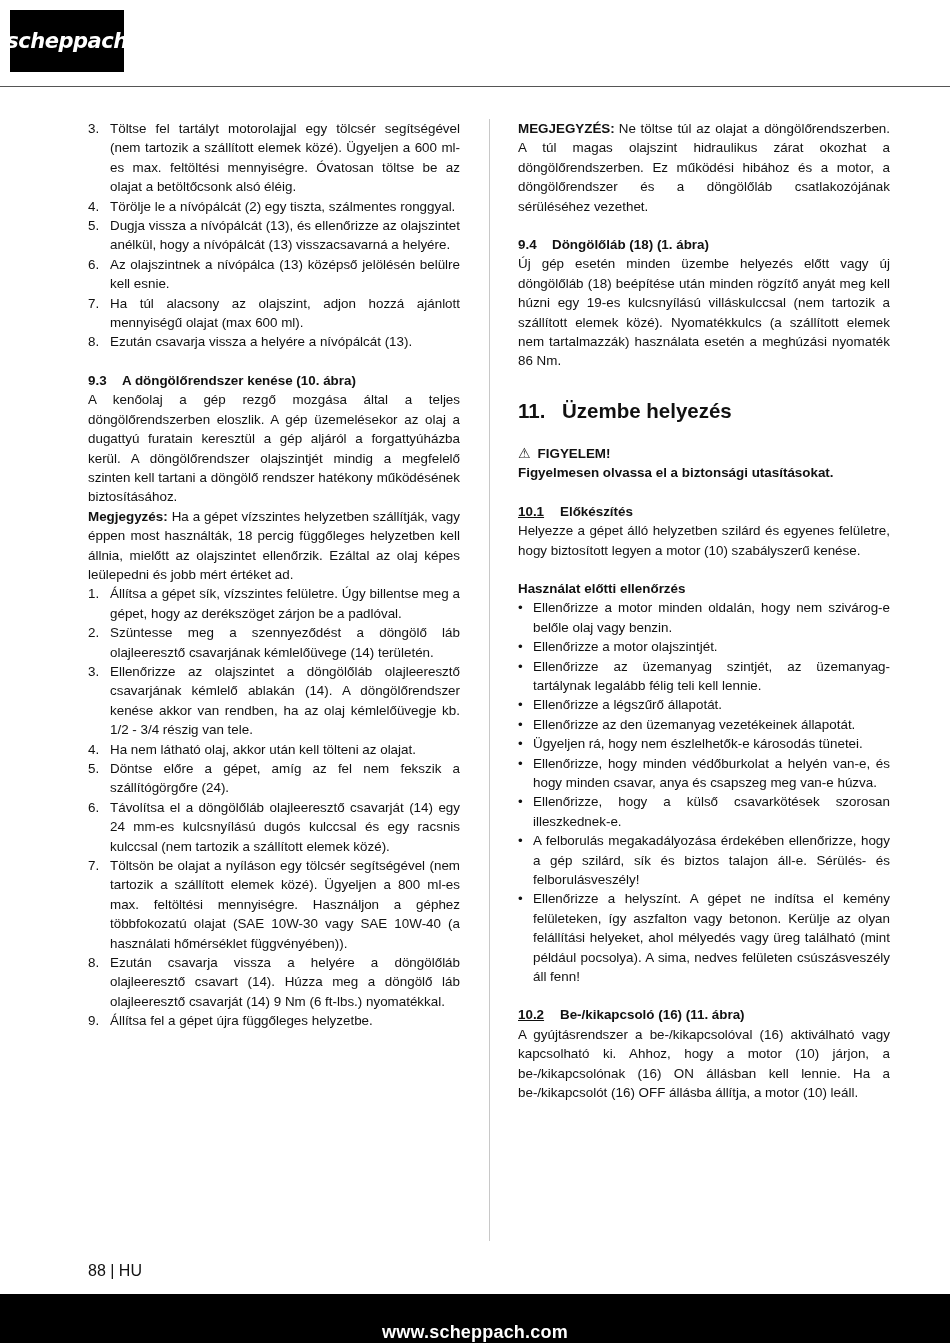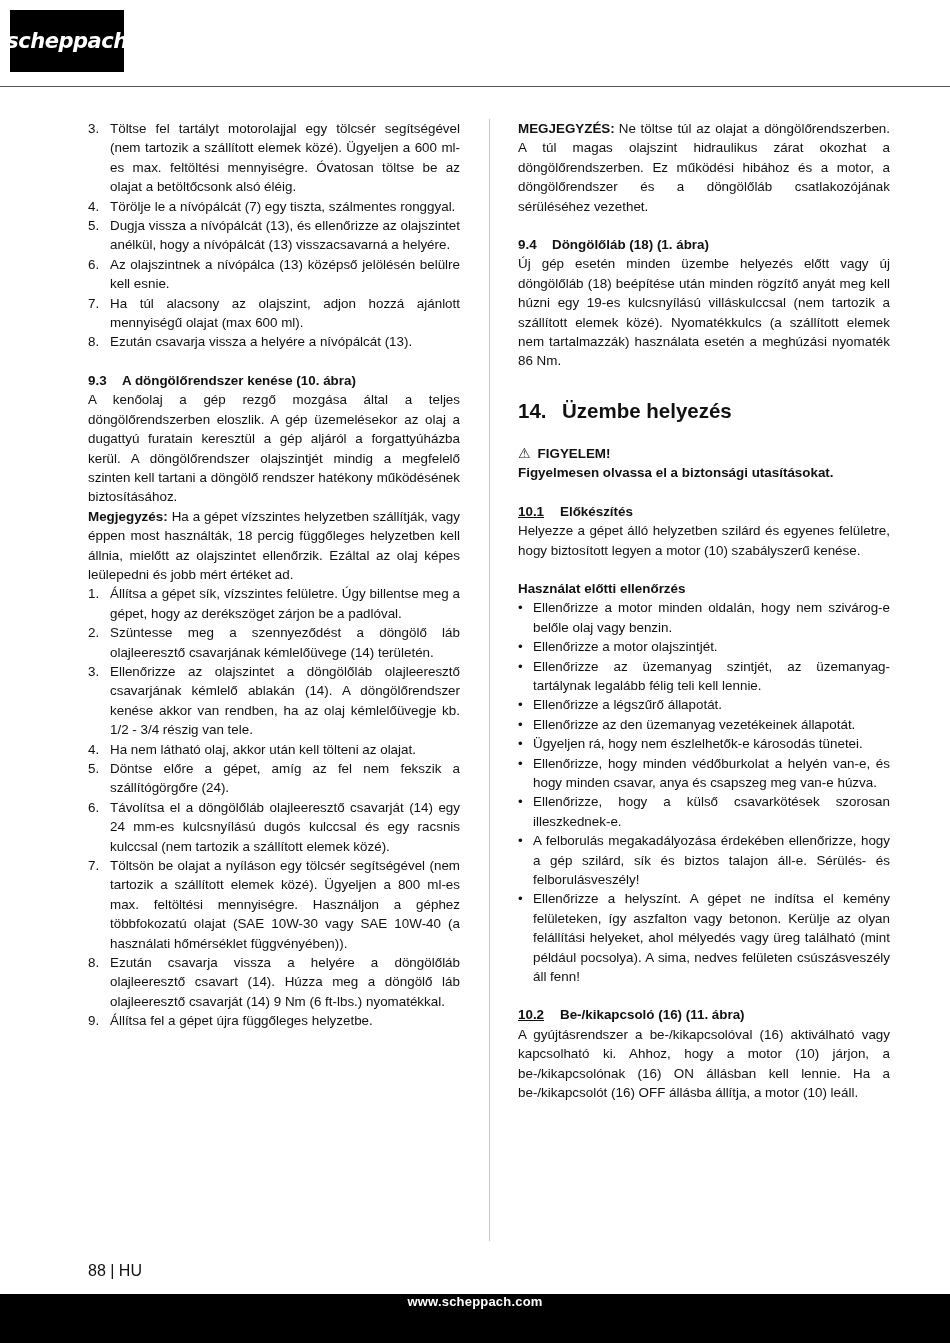--- a/index.html
+++ b/index.html
@@ -65,22 +65,22 @@
   .warning-head .w-icon { margin-right: 7px; font-weight: normal; font-size: 14px; }
 
   
   .page-label {
     position: absolute; left: 88px; top: 1262px;
     font-size: 16px; color: #111;
   }
   .bottom-bar {
     position: absolute; left: 0; top: 1294px; width: 950px; height: 49px;
     background: #000; color: #fff;
-    display: flex; align-items: flex-start; justify-content: center;
-    font-size: 13px; font-weight: bold; letter-spacing: 0.2px;
+    display: flex; align-items: flex-end; justify-content: center;
+    font-size: 18px; font-weight: bold; letter-spacing: 0.2px;
   }
 </style>
 </head>
 <body>
 
 <div class="page">
 
   <div class="logo">
     <span class="logo-text">scheppach</span>
   </div>
@@ -92,21 +92,21 @@
 
     <div class="num-list">
 
         <div class="li">
           <span class="marker">3.</span>
           <span class="txt">Töltse fel tartályt motorolajjal egy tölcsér segítségével (nem tartozik a szállított elemek közé). Ügyeljen a 600 ml-es max. feltöltési mennyiségre. Óvatosan töltse be az olajat a betöltőcsonk alsó éléig.</span>
         </div>
 
         <div class="li">
           <span class="marker">4.</span>
-          <span class="txt">Törölje le a nívópálcát (7) egy tiszta, szálmentes ronggyal.</span>
+          <span class="txt">Törölje le a nívópálcát (2) egy tiszta, szálmentes ronggyal.</span>
         </div>
 
         <div class="li">
           <span class="marker">5.</span>
           <span class="txt">Dugja vissza a nívópálcát (13), és ellenőrizze az olajszintet anélkül, hogy a nívópálcát (13) visszacsavarná a helyére.</span>
         </div>
 
         <div class="li">
           <span class="marker">6.</span>
           <span class="txt">Az olajszintnek a nívópálca (13) középső jelölésén belülre kell esnie.</span>
@@ -196,21 +196,21 @@
 
     <div class="sec-heading">
       <span class="num">9.4</span>
       <span class="title">Döngölőláb (18) (1. ábra)</span>
     </div>
     <div>Új gép esetén minden üzembe helyezés előtt vagy új döngölőláb (18) beépítése után minden rögzítő anyát meg kell húzni egy 19-es kulcsnyílású villáskulccsal (nem tartozik a szállított elemek közé). Nyomatékkulcs (a szállított elemek nem tartalmazzák) használata esetén a meghúzási nyomaték 86 Nm.</div>
 
     <div class="gap"></div>
 
     <div class="big-heading">
-      <span class="num">14.</span>
+      <span class="num">11.</span>
       <span class="title">Üzembe helyezés</span>
     </div>
 
     <div class="gap"></div>
 
     <div class="warning-head">
       <span class="w-icon">⚠</span>
       <span>FIGYELEM!</span>
     </div>
     <div class="bold">Figyelmesen olvassa el a biztonsági utasításokat.</div>

